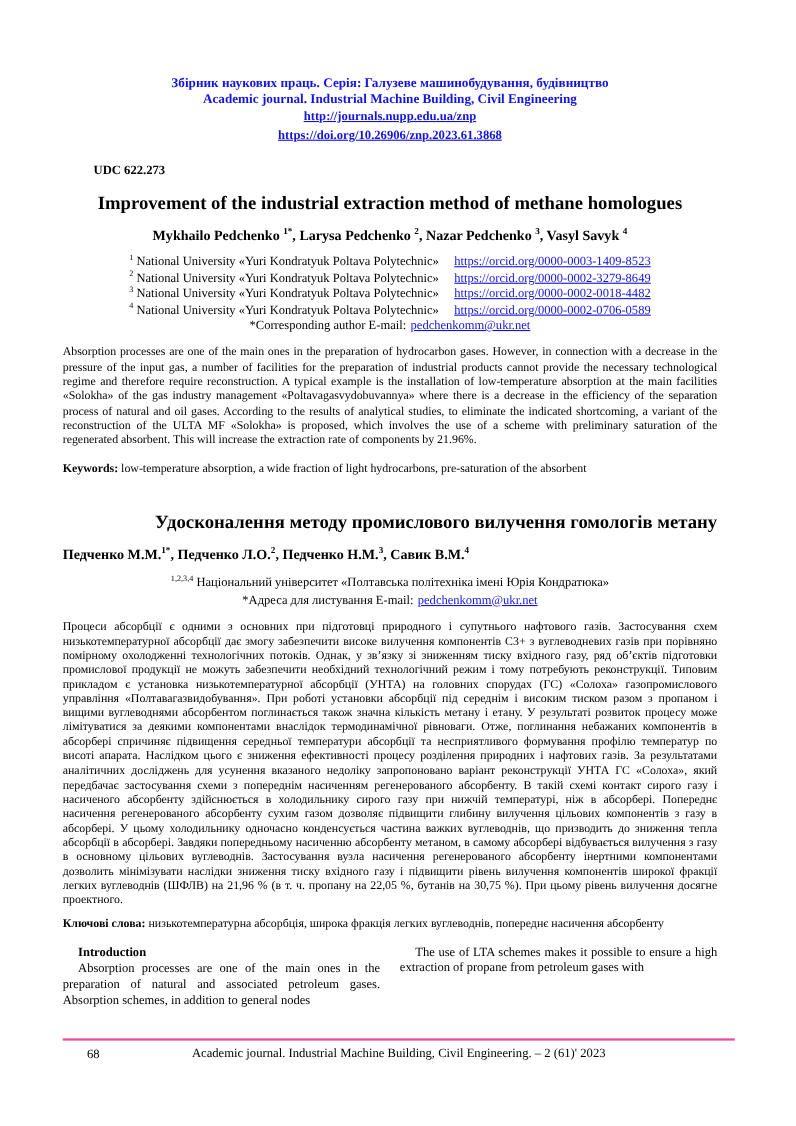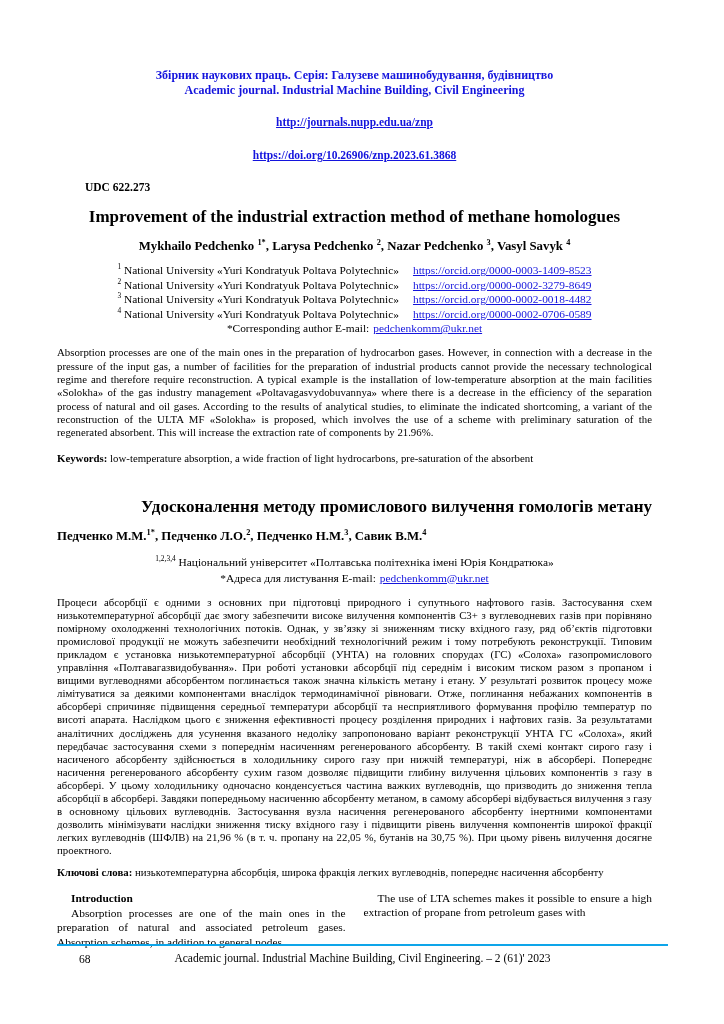--- a/index.html
+++ b/index.html
@@ -14,21 +14,21 @@
   .page {
     position: relative;
     width: 724px; height: 1024px;
     padding: 68px 72px 0 57px;
     background: #fff;
   }
   
   .jheader { text-align: center; }
   .jheader-line { font-weight: bold; font-size: 12px; line-height: 15px; color: #1414dd; }
   .jheader-url { display: block; font-weight: bold; font-size: 11.5px; line-height: 17px;
-                 color: #1414dd; text-decoration: underline; cursor: pointer; margin-top: 16px; }
+                 color: #1414dd; text-decoration: underline; cursor: pointer; }
   a { color: #1414dd; text-decoration: underline; cursor: pointer; }
   
   .udc { margin-top: 16px; font-weight: bold; font-size: 11.5px; line-height: 14px; text-indent: 28px;}
   
   .title-en { margin-top: 12px; text-align: center; font-weight: bold; font-size: 17px; line-height: 22px; }
   .authors { margin-top: 10px; text-align: center; font-weight: bold; font-size: 12.8px; line-height: 17px; }
   sup { font-size: 0.65em; line-height: 0; }
   .affils { margin-top: 8px; text-align: center; font-size: 11.4px; line-height: 14.6px; }
   .affil-line .orcid { margin-left: 14px; }
   .correspond { font-size: 11.4px; line-height: 15px; text-align: center; }
@@ -43,21 +43,21 @@
   .abstract-uk { margin-top: 10px; font-size: 10.8px; line-height: 13.1px; text-align: justify; }
   .keywords-uk { margin-top: 9px; font-size: 10.8px; line-height: 13.3px; }
   
   .columns { margin-top: 11px; display: flex; gap: 18px; }
   .col { flex: 1 1 0; font-size: 11.4px; line-height: 14.7px; text-align: justify; }
   .col h3 { font-size: 11.4px; font-weight: bold; text-indent: 14px; line-height: 15px; }
   .col p.indent { text-indent: 14px; }
   
   .footer {
     position: absolute; left: 57px; right: 56px; top: 944px;
-    border-top: 2px solid #0ea5e9;
+    border-top: 2px solid #ec4899;
     padding-top: 5px;
     font-size: 11.5px; line-height: 14px;
   }
   .footer .pageno { position: absolute; left: 22px; top: 6px; }
   .footer .jline { display: block; text-align: center; }
 </style>
 </head>
 <body>
 
 <div class="page">

